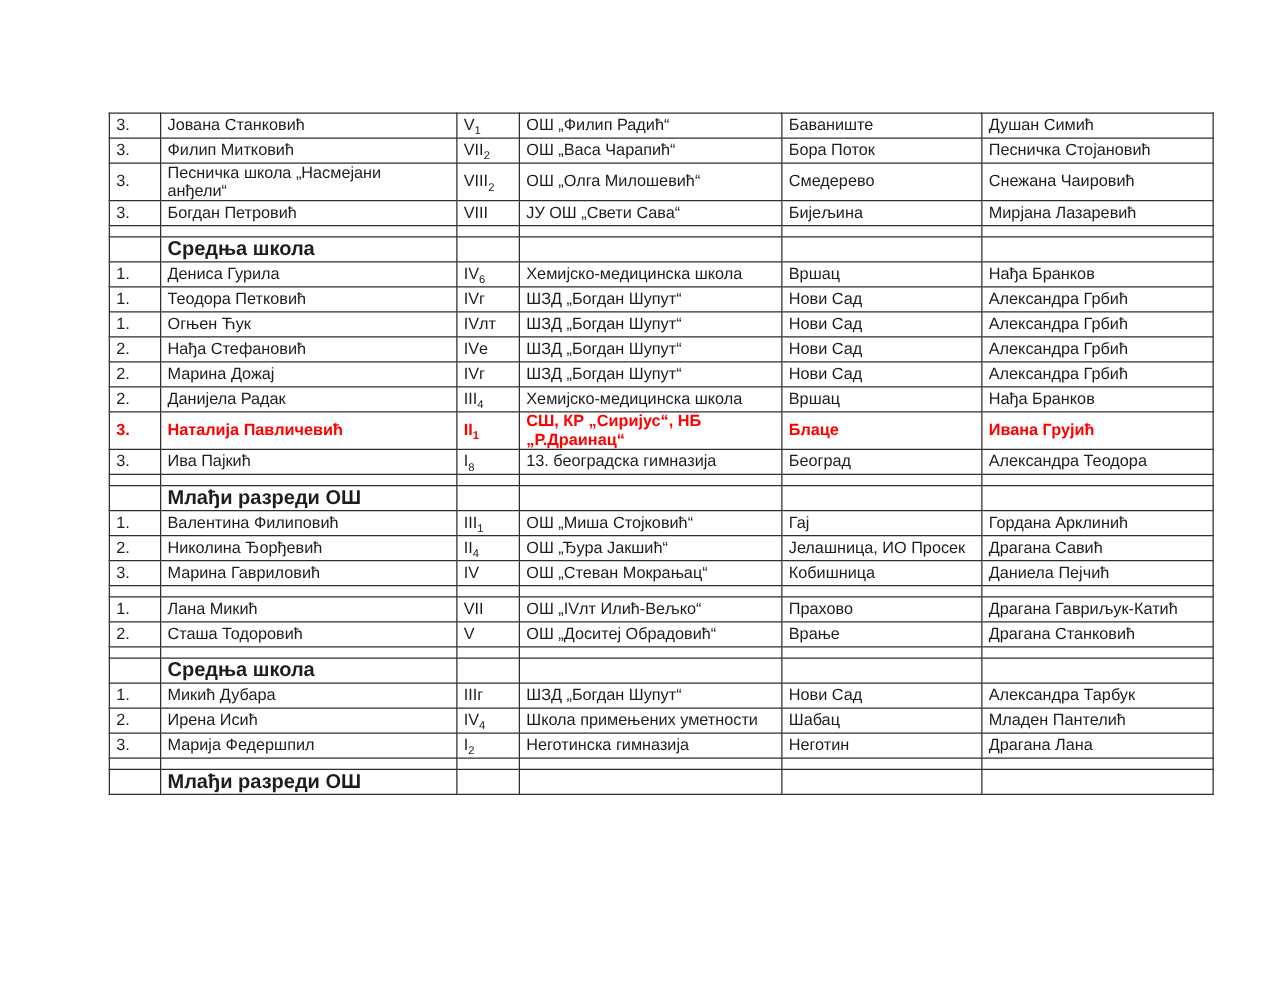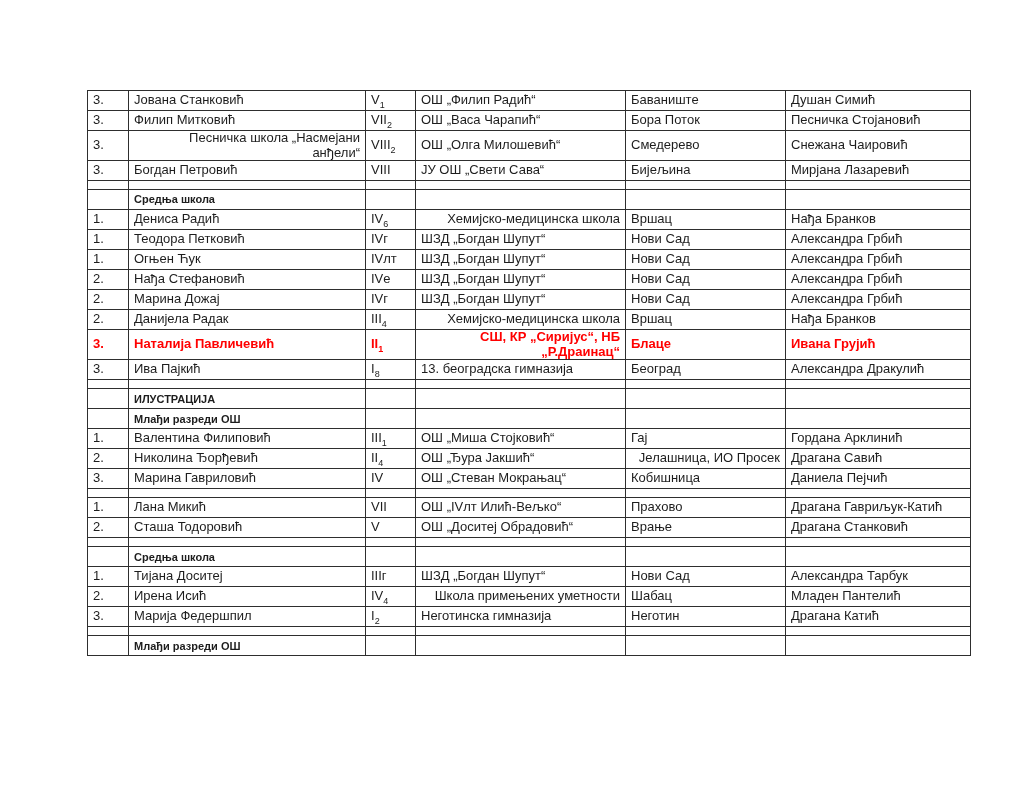--- a/index.html
+++ b/index.html
@@ -33,24 +33,24 @@
     padding: 0 5px;
     vertical-align: middle;
     font-size: 13px;
     line-height: 1.12;
     white-space: pre-wrap;
     overflow: hidden;
   }
   tr.h-data { height: 20px; }
   tr.h-spacer { height: 9px; }
   tr.h-tall { height: 29px; }
-  td.small { font-size: 11px; text-align: right; }
+  td.small { font-size: 11px; }
   tr.section td.label {
     font-weight: bold;
-    font-size: 11px;
+    font-size: 16px;
   }
   tr.red td {
     color: var(--red, #ff0000);
     font-weight: bold;
   }
   td.cell-grade sub {
     font-size: 9px;
     line-height: 0;
   }
 </style>
@@ -112,21 +112,21 @@
           <tr class="h-data section">
             <td class="cell-number"></td>
             <td class="cell-name label">Средња школа</td>
             <td class="cell-grade"></td>
             <td class="cell-school"></td>
             <td class="cell-place"></td>
             <td class="cell-mentor"></td>
           </tr>
           <tr class="h-data">
             <td class="cell-number">1.</td>
-            <td class="cell-name">Дениса Радић</td>
+            <td class="cell-name">Дениса Гурила</td>
             <td class="cell-grade"><span>IV</span><sub>6</sub></td>
             <td class="cell-school small">Хемијско-медицинска школа</td>
             <td class="cell-place">Вршац</td>
             <td class="cell-mentor">Нађа Бранков</td>
           </tr>
           <tr class="h-data">
             <td class="cell-number">1.</td>
             <td class="cell-name">Теодора Петковић</td>
             <td class="cell-grade"><span>IVг</span></td>
             <td class="cell-school">ШЗД „Богдан Шупут“</td>
@@ -173,33 +173,25 @@
 „Р.Драинац“</td>
             <td class="cell-place">Блаце</td>
             <td class="cell-mentor">Ивана Грујић</td>
           </tr>
           <tr class="h-data">
             <td class="cell-number">3.</td>
             <td class="cell-name">Ива Пајкић</td>
             <td class="cell-grade"><span>I</span><sub>8</sub></td>
             <td class="cell-school">13. београдска гимназија</td>
             <td class="cell-place">Београд</td>
-            <td class="cell-mentor">Александра Дракулић</td>
-          </tr>
-          <tr class="h-spacer">
-            <td class="cell-number"></td>
-            <td class="cell-name"></td>
-            <td class="cell-grade"></td>
-            <td class="cell-school"></td>
-            <td class="cell-place"></td>
-            <td class="cell-mentor"></td>
-          </tr>
-          <tr class="h-data section">
-            <td class="cell-number"></td>
-            <td class="cell-name label">ИЛУСТРАЦИЈА</td>
+            <td class="cell-mentor">Александра Теодора</td>
+          </tr>
+          <tr class="h-spacer">
+            <td class="cell-number"></td>
+            <td class="cell-name"></td>
             <td class="cell-grade"></td>
             <td class="cell-school"></td>
             <td class="cell-place"></td>
             <td class="cell-mentor"></td>
           </tr>
           <tr class="h-data section">
             <td class="cell-number"></td>
             <td class="cell-name label">Млађи разреди ОШ</td>
             <td class="cell-grade"></td>
             <td class="cell-school"></td>
@@ -265,41 +257,41 @@
           <tr class="h-data section">
             <td class="cell-number"></td>
             <td class="cell-name label">Средња школа</td>
             <td class="cell-grade"></td>
             <td class="cell-school"></td>
             <td class="cell-place"></td>
             <td class="cell-mentor"></td>
           </tr>
           <tr class="h-data">
             <td class="cell-number">1.</td>
-            <td class="cell-name">Тијана Доситеј</td>
+            <td class="cell-name">Микић Дубара</td>
             <td class="cell-grade"><span>IIIг</span></td>
             <td class="cell-school">ШЗД „Богдан Шупут“</td>
             <td class="cell-place">Нови Сад</td>
             <td class="cell-mentor">Александра Тарбук</td>
           </tr>
           <tr class="h-data">
             <td class="cell-number">2.</td>
             <td class="cell-name">Ирена Исић</td>
             <td class="cell-grade"><span>IV</span><sub>4</sub></td>
             <td class="cell-school small">Школа примењених уметности</td>
             <td class="cell-place">Шабац</td>
             <td class="cell-mentor">Младен Пантелић</td>
           </tr>
           <tr class="h-data">
             <td class="cell-number">3.</td>
             <td class="cell-name">Марија Федершпил</td>
             <td class="cell-grade"><span>I</span><sub>2</sub></td>
             <td class="cell-school">Неготинска гимназија</td>
             <td class="cell-place">Неготин</td>
-            <td class="cell-mentor">Драгана Катић</td>
+            <td class="cell-mentor">Драгана Лана</td>
           </tr>
           <tr class="h-spacer">
             <td class="cell-number"></td>
             <td class="cell-name"></td>
             <td class="cell-grade"></td>
             <td class="cell-school"></td>
             <td class="cell-place"></td>
             <td class="cell-mentor"></td>
           </tr>
           <tr class="h-data section">

